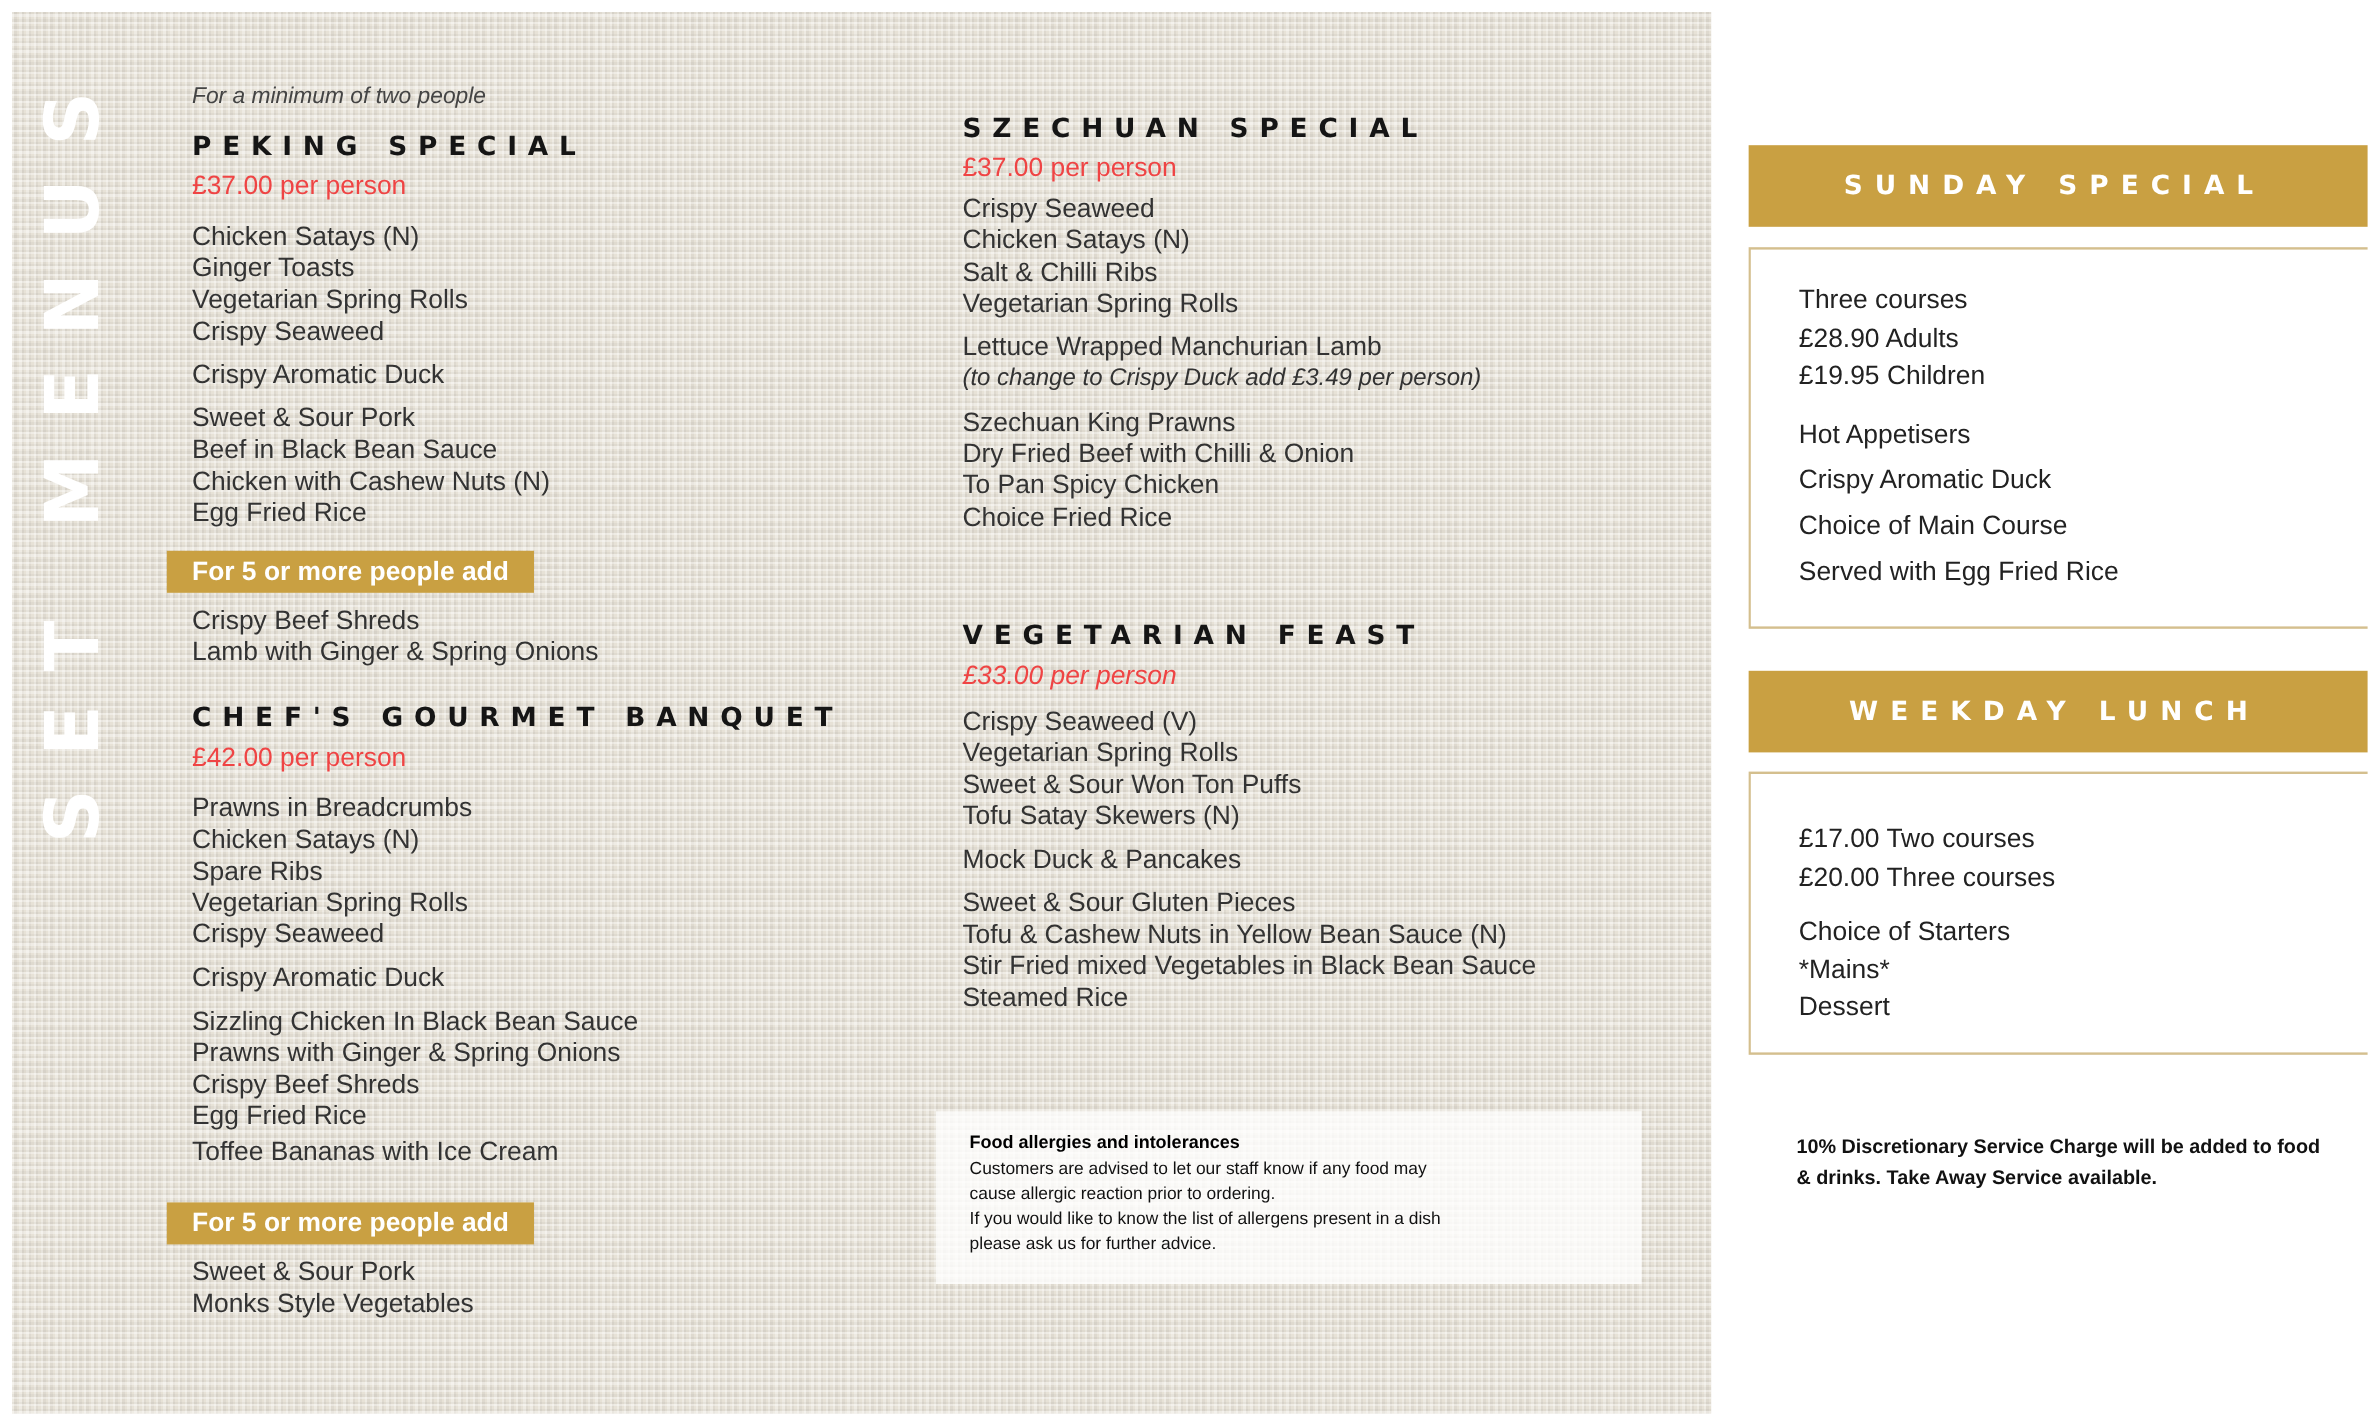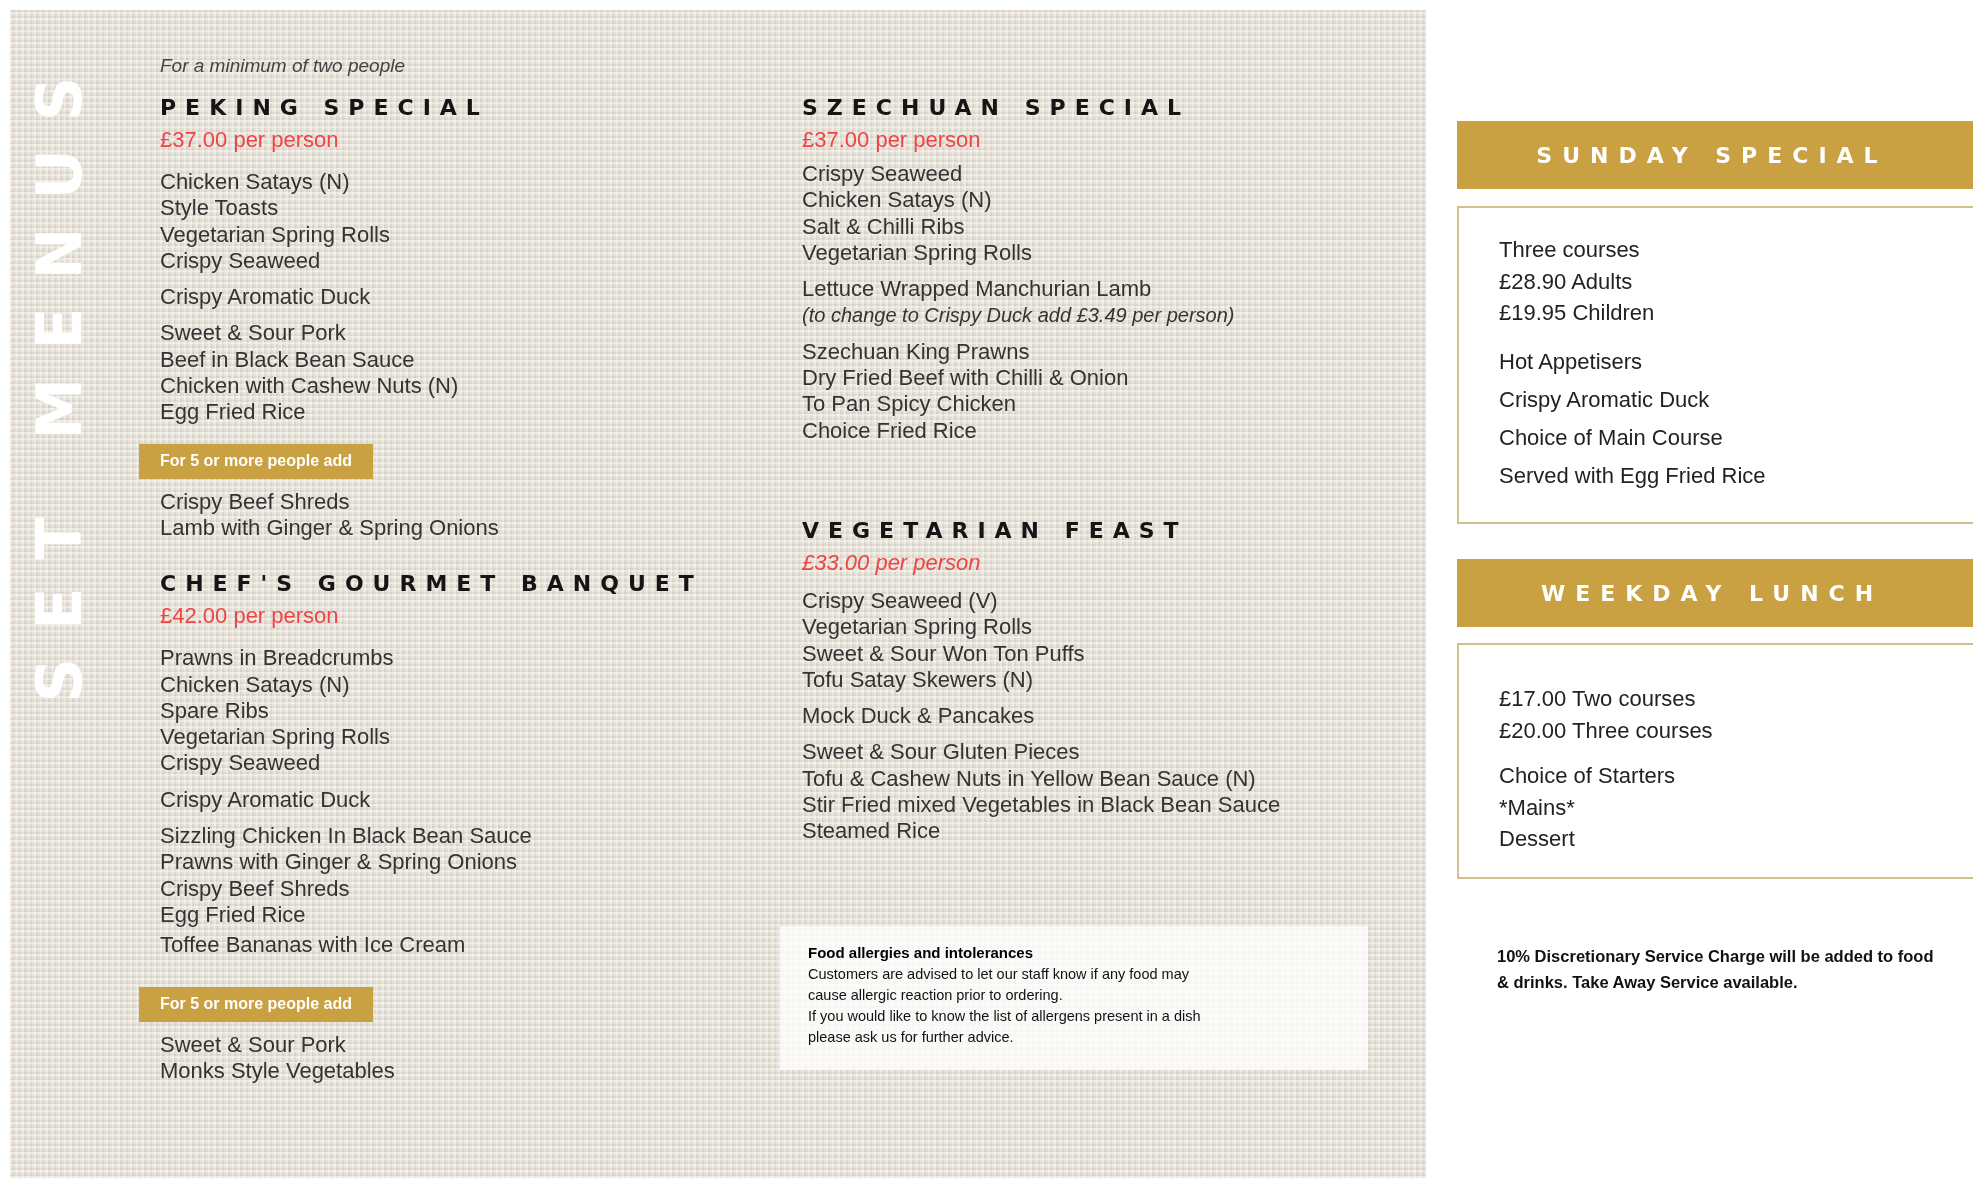--- a/index.html
+++ b/index.html
@@ -17,36 +17,36 @@
   .vert-title {
     position:absolute; left:30px; top:50px; width:60px; height:650px;
     display:flex; align-items:center; justify-content:center;
   }
   .vert-title span {
     transform:rotate(-90deg); white-space:nowrap; color:#ffffff;
     font-family:"DejaVu Sans", sans-serif; font-weight:bold; font-size:62px; letter-spacing:28px;
     display:block;
   }
   .col { position:absolute; }
-  .col-left { left:160px; top:55px; width:600px; }
+  .col-left { left:160px; top:70px; width:600px; }
   .col-mid { left:802px; top:55px; width:600px; }
   .note {
     font-style:italic; font-size:19px; color:#444; margin:0 0 16px 0; height:22px;
   }
   .sec-title {
     font-family:"DejaVu Sans", sans-serif; font-weight:bold; font-size:22px; letter-spacing:9px;
     color:#151515; margin:0; line-height:30px;
   }
   .price { font-size:22px; color:#ef4444; margin:2px 0 14px 0; line-height:30px; }
   .group { margin-bottom:10px; }
   .item { font-size:22px; line-height:26.3px; color:#333; white-space:nowrap; }
   .item.sub { font-style:italic; font-size:20px; }
   .tag {
     display:inline-block; background:#c9a042; color:#ffffff; font-weight:bold;
-    font-size:16px; padding:5px 21px 6px 21px; margin:8px 0 10px -21px; line-height:24px;
+    font-size:22px; padding:5px 21px 6px 21px; margin:8px 0 10px -21px; line-height:24px;
   }
   .allergy {
     position:absolute; left:780px; top:926px; width:588px; height:144px;
     background:rgba(255,255,255,0.78); box-sizing:border-box; padding:16px 28px;
   }
   .allergy .a-title { color:#000000; font-weight:bold; font-size:15px; line-height:22px; }
   .allergy .a-line { color:#111; font-size:14.5px; line-height:21px; }
   .right { position:absolute; left:1457px; top:0; width:516px; height:1190px; overflow:hidden;margin-top:20px; }
   .r-head {
     position:absolute; left:0; width:520px; height:68px; background:#c9a042;
@@ -78,21 +78,21 @@
 </div>
 
 <div class="col col-left">
   <div class="note">For a minimum of two people</div>
 
   <section>
     <h2 class="sec-title">PEKING SPECIAL</h2>
     <div class="price">£37.00 per person</div>
     <div class="group">
       <div class="item">Chicken Satays (N)</div>
-      <div class="item">Style Toasts</div>
+      <div class="item">Ginger Toasts</div>
       <div class="item">Vegetarian Spring Rolls</div>
       <div class="item">Crispy Seaweed</div>
     </div>
     <div class="group">
       <div class="item">Crispy Aromatic Duck</div>
     </div>
     <div class="group">
       <div class="item">Sweet &amp; Sour Pork</div>
       <div class="item">Beef in Black Bean Sauce</div>
       <div class="item">Chicken with Cashew Nuts (N)</div>

